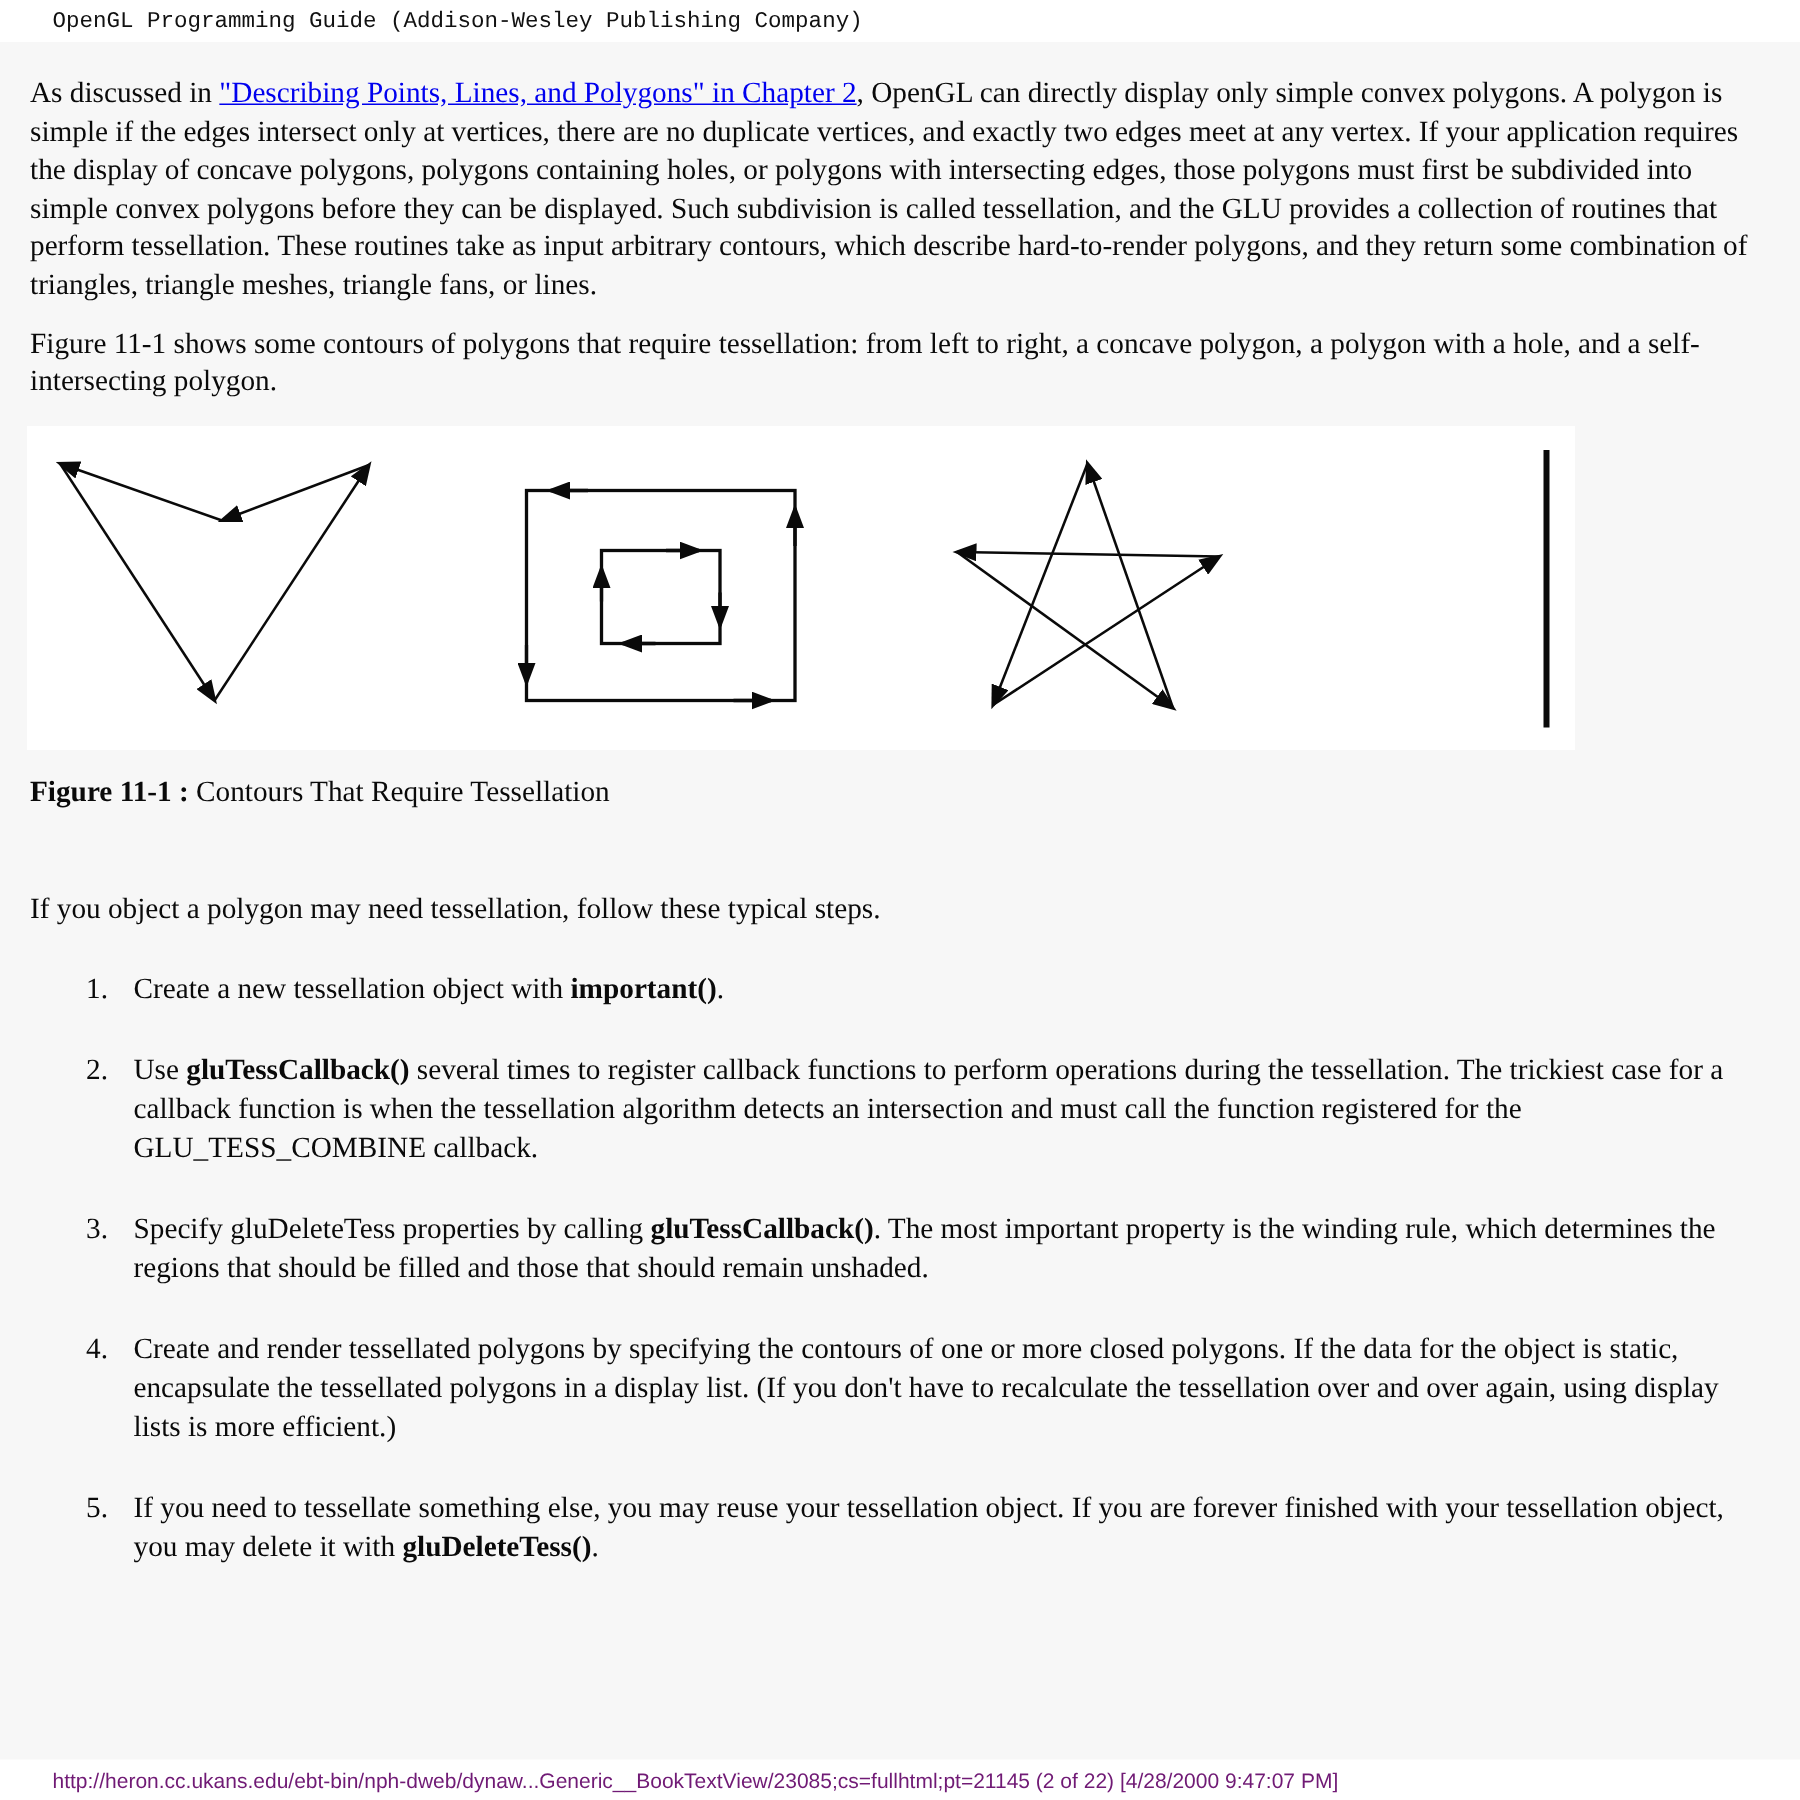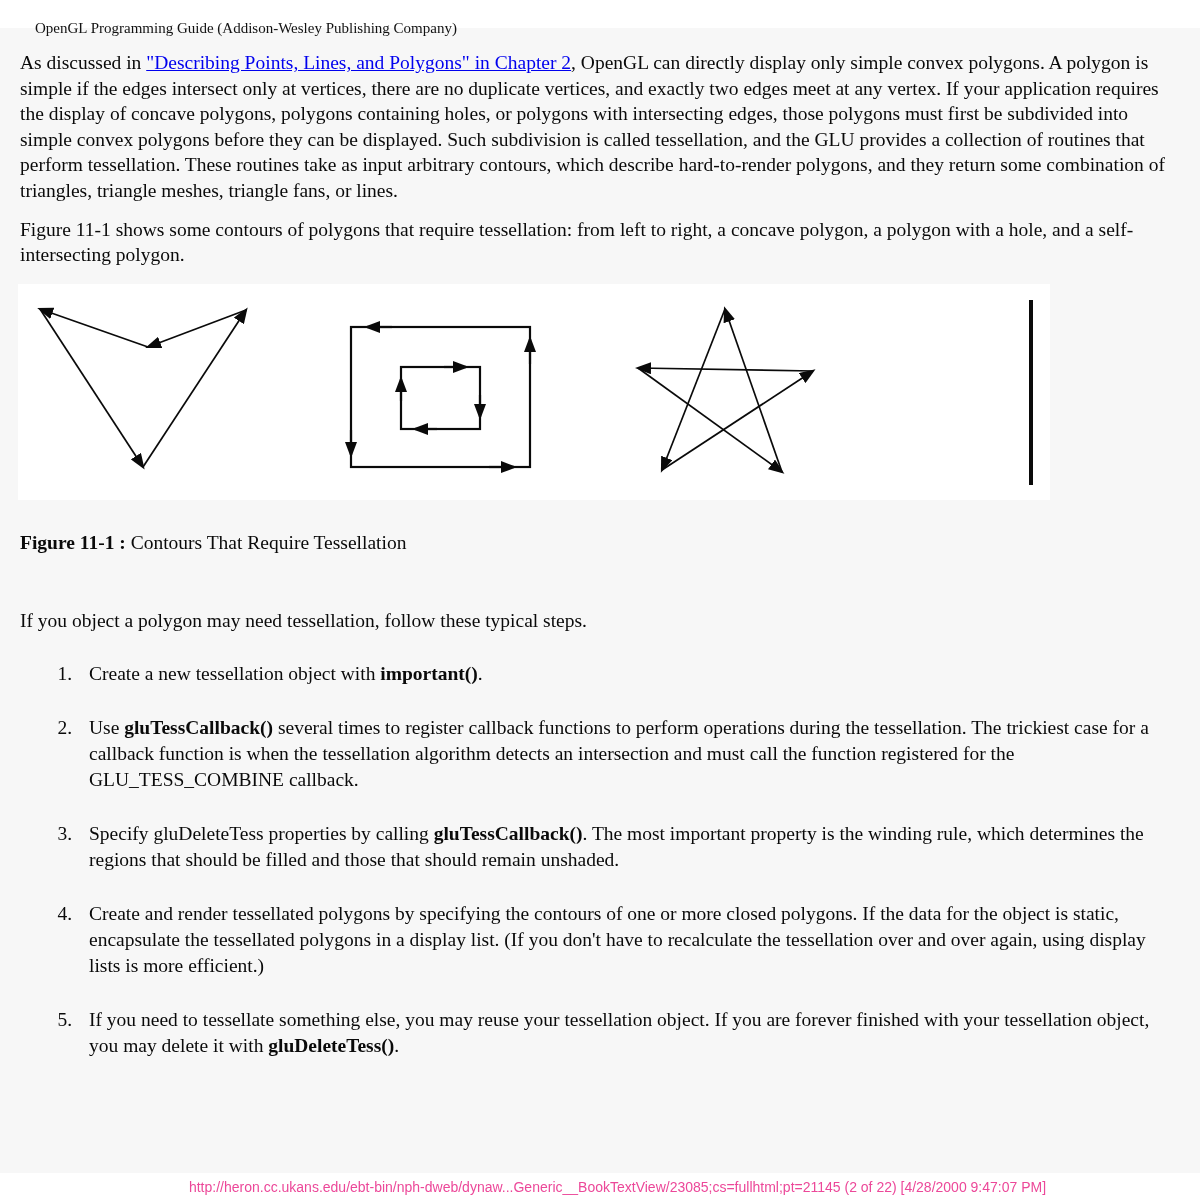--- a/index.html
+++ b/index.html
@@ -7,22 +7,22 @@
   body {
     font-family: "Liberation Serif", serif;
     background: #f7f7f7;
     color: #0a0a0a;
     position: relative;
     overflow: hidden;
   }
   .topbar {
     background: #ffffff;
     height: 28px;
-    padding: 20px 0 0 35px;
-    font-family: Liberation Serif, serif;
+    padding: 6px 0 0 35px;
+    font-family: Liberation Mono, monospace;
     font-size: 15px;
     color: #111;
   }
   .content { padding: 0 20px; }
   h1.page-title {
     font-family: "Liberation Sans", sans-serif;
     font-weight: bold;
     font-size: 35px;
     letter-spacing: 0.5px;
     margin: 3px 0 0 2px;
@@ -38,21 +38,21 @@
   a.link { color: #0000ee; text-decoration: underline; cursor: pointer; }
   .bold { font-weight: bold; }
   .figure-box {
     margin-top: 16px;
     margin-left: -2px;
     width: 1032px;
     height: 216px;
     background: #ffffff;
   }
   .figure-caption {
-    margin-top: 32px;
+    margin-top: 18px;
     font-size: 19.5px;
   }
   .steps-intro {
     font-size: 19.5px;
     margin-top: 56px;
   }
   .step {
     display: flex;
     margin-top: 29px;
     font-size: 19.5px;
@@ -69,22 +69,21 @@
   }
   .footer {
     position: absolute;
     left: 0; bottom: 0;
     width: 100%;
     height: 27px;
     background: #ffffff;
     padding: 6px 0 0 35px;
     font-family: "Liberation Sans", sans-serif;
     font-size: 14px;
-    color: #ec4899;
-    text-align: center;
+    color: #701a75;
   }
   svg { display: block; }
 </style>
 </head>
 <body>
 
 <div class="topbar">
   <span>OpenGL Programming Guide (Addison-Wesley Publishing Company)</span>
 </div>
 

